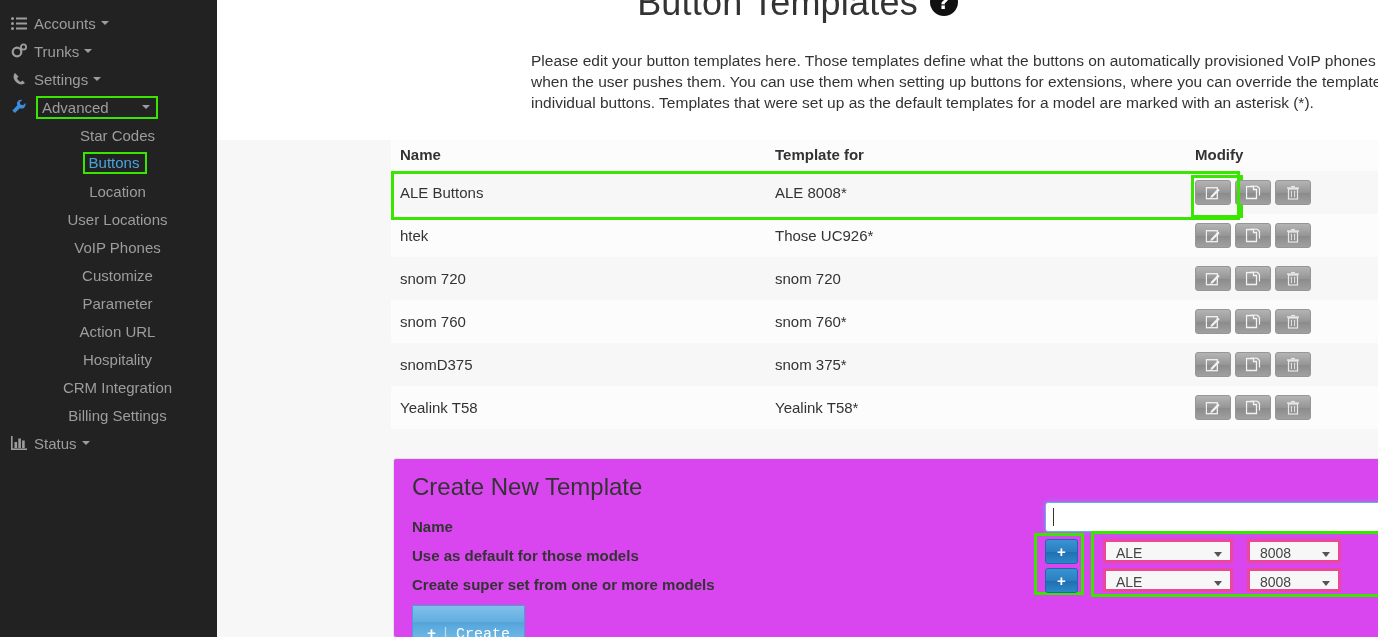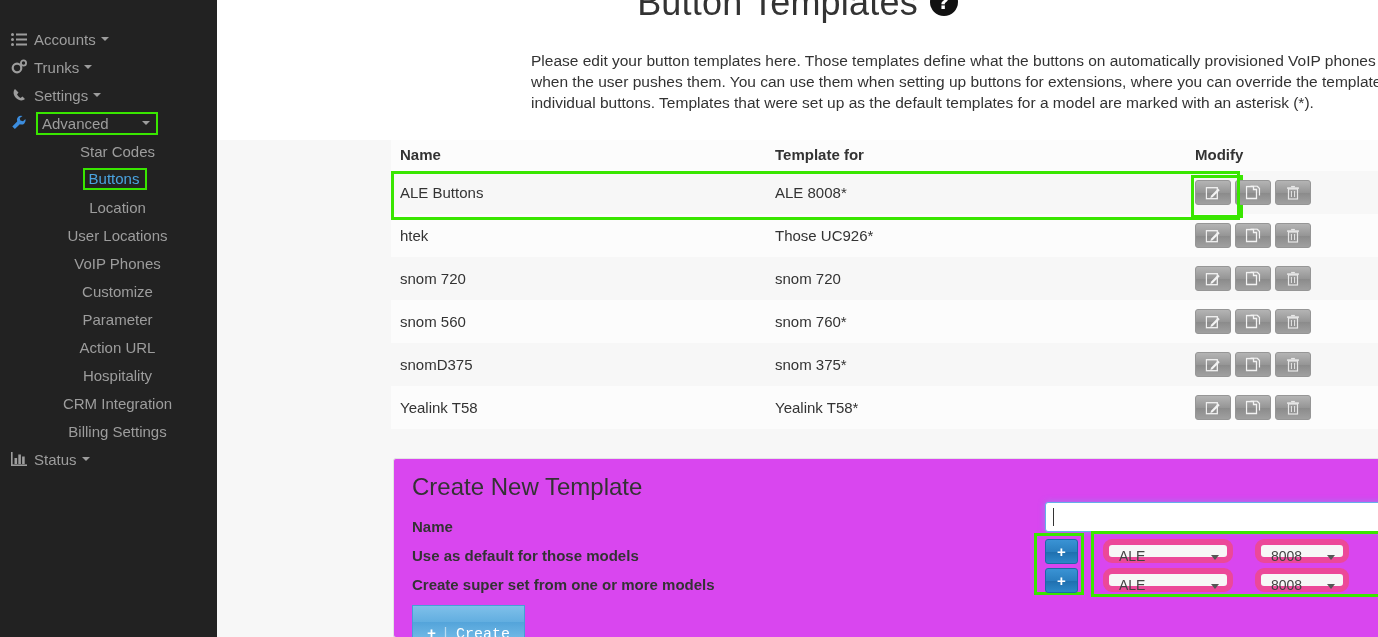--- a/index.html
+++ b/index.html
@@ -11,21 +11,21 @@
     font-family: "Liberation Sans", sans-serif;
   }
   #app { position: relative; width: 1378px; height: 637px; overflow: hidden; }
 
   
   #sidebar {
     position: absolute; left: 0; top: 0;
     width: 217px; height: 637px;
     background: #222222;
   }
-  .nav-top { padding-top: 25px; }
+  .nav-top { padding-top: 9px; }
   .nav-row {
     position: relative;
     height: 28px;
     display: flex; align-items: center;
     color: #9d9d9d;
     font-size: 15px;
     white-space: nowrap;
   }
   .nav-icon {
     width: 30px; min-width: 30px;
@@ -264,28 +264,28 @@
   .select-row {
     position: absolute;
     left: 9px;
     display: flex;
   }
   #select-row-1 { top: 5px; }
   #select-row-2 { top: 34px; }
   .fake-select {
     position: relative;
     height: 24px;
-    border: 6px solid #ec4899;
-    border-radius: 9px;
+    border: 3px solid #ec4899;
+    border-radius: 0;
     background: #f7f7f7;
     font-size: 14px;
     color: #444;
     line-height: 22px;
     padding-left: 10px;
-    margin-right: 22px;
+    margin-right: 14px;
     cursor: pointer;
     white-space: nowrap;
   }
   .fake-select.brand { width: 130px; }
   .fake-select.model { width: 94px; }
   .sel-arrow {
     position: absolute;
     right: 8px; top: 10px;
     width: 0; height: 0;
     border-left: 4px solid transparent;
@@ -491,21 +491,21 @@
                       <path d="M5 0.5 H11.5 L14 3 V10" fill="none" stroke="#f2f2f2" stroke-width="1.3"></path>
                     </svg></span></span><span class="icon-btn"><span><svg width="13" height="15" viewBox="0 0 13 15">
                       <rect x="2" y="3.5" width="9" height="10" fill="none" stroke="#e8e8e8" stroke-width="1.2"></rect>
                       <rect x="0.6" y="1.8" width="11.8" height="1.6" fill="#e8e8e8"></rect>
                       <rect x="4.6" y="0.3" width="3.8" height="1.5" fill="#e8e8e8"></rect>
                       <rect x="4.4" y="5.5" width="1" height="6" fill="#e8e8e8"></rect>
                       <rect x="7.6" y="5.5" width="1" height="6" fill="#e8e8e8"></rect>
                     </svg></span></span></td>
             </tr>
             <tr>
-              <td>snom 560</td>
+              <td>snom 760</td>
               <td>snom 760*</td>
               <td class="modify-cell"><span class="icon-btn"><span><svg width="15" height="15" viewBox="0 0 15 15">
                       <rect x="0.8" y="2.2" width="11" height="11" fill="none" stroke="#f2f2f2" stroke-width="1.3"></rect>
                       <path d="M5.5 10.2 L12.6 3.1 L14.2 4.7 L7.1 11.8 L4.9 12.4 Z" fill="#f2f2f2"></path>
                     </svg></span></span><span class="icon-btn"><span><svg width="15" height="15" viewBox="0 0 15 15">
                       <path d="M1 1 H8 L8 4 H11 V13 H1 Z" fill="none" stroke="#f2f2f2" stroke-width="1.3"></path>
                       <path d="M5 0.5 H11.5 L14 3 V10" fill="none" stroke="#f2f2f2" stroke-width="1.3"></path>
                     </svg></span></span><span class="icon-btn"><span><svg width="13" height="15" viewBox="0 0 13 15">
                       <rect x="2" y="3.5" width="9" height="10" fill="none" stroke="#e8e8e8" stroke-width="1.2"></rect>
                       <rect x="0.6" y="1.8" width="11.8" height="1.6" fill="#e8e8e8"></rect>

